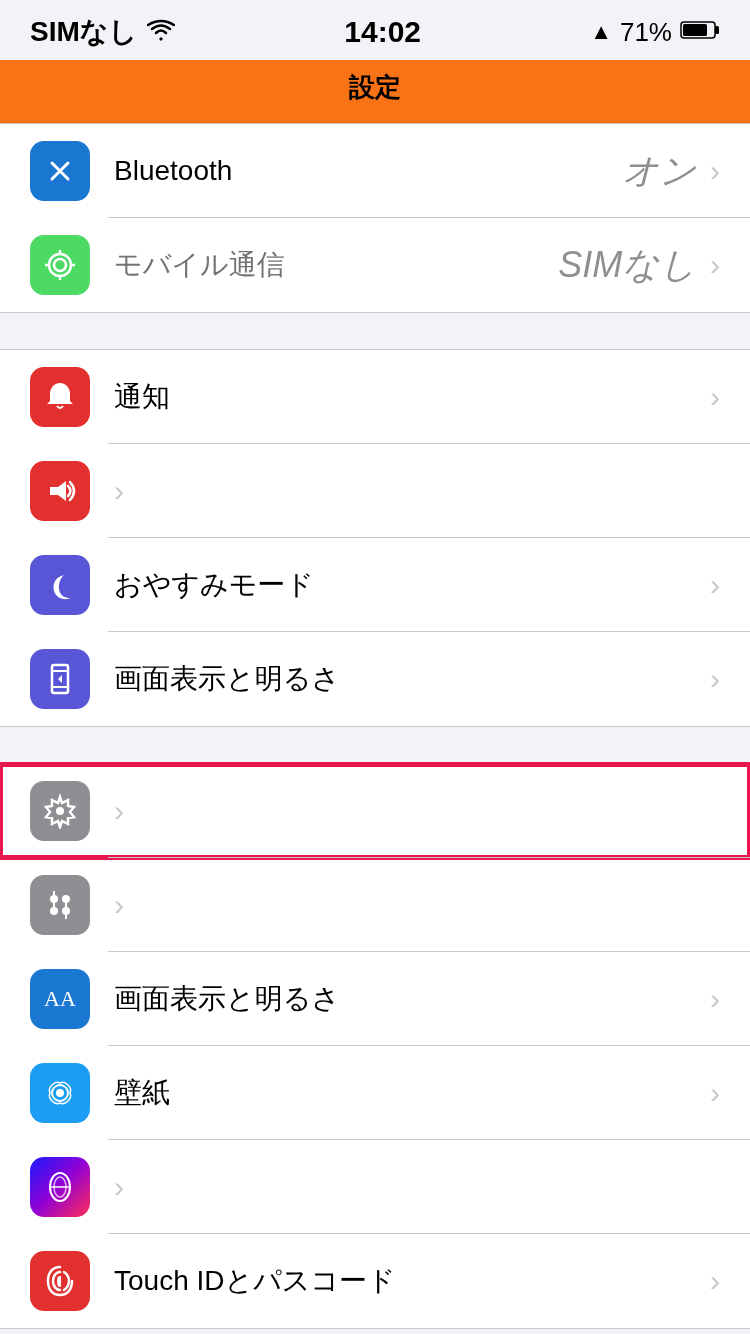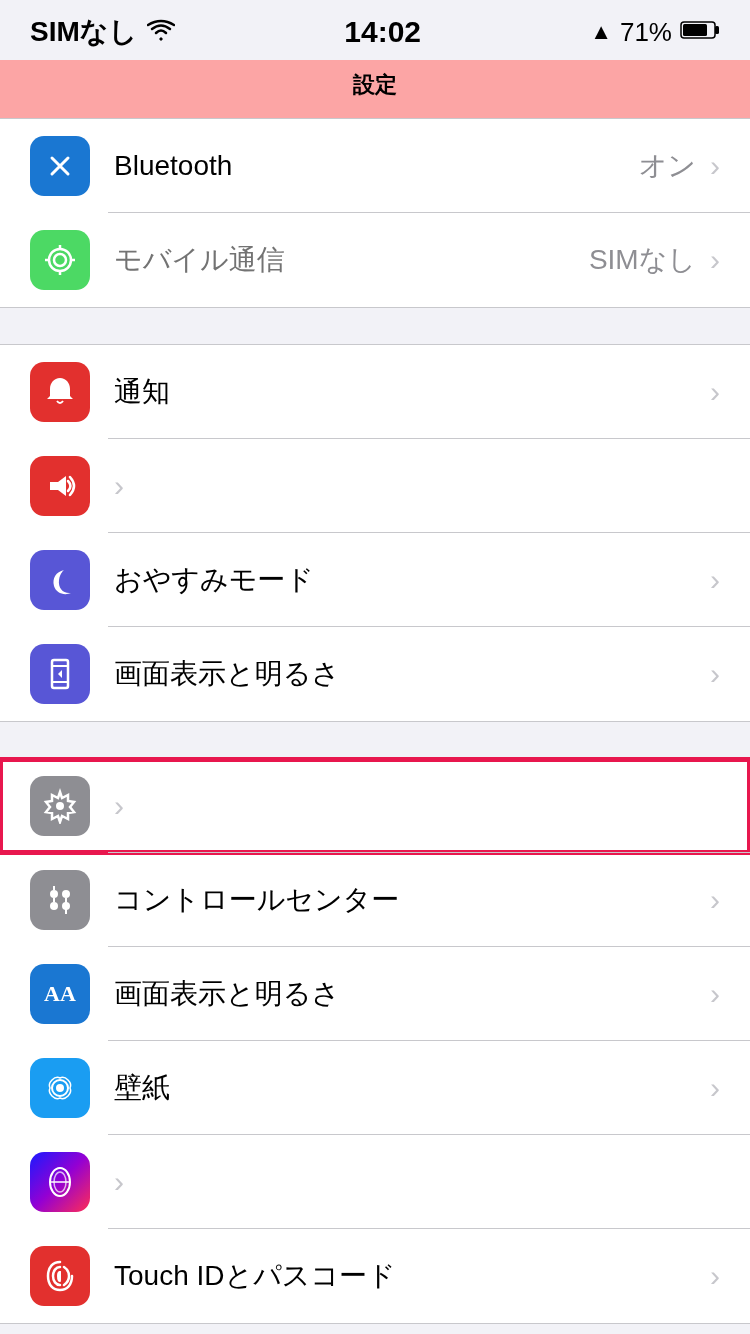--- a/index.html
+++ b/index.html
@@ -37,24 +37,24 @@
       font-size: 26px;
       font-weight: 500;
       display: flex;
       align-items: center;
       gap: 8px;
     }
 
     
     .page-title {
       text-align: center;
-      font-size: 22px;
+      font-size: 26px;
       font-weight: 700;
       padding: 10px 0 18px 0;
-      background: #fca5a5;
+      background: #f97316;
     }
 
     
     .settings-group {
       margin-bottom: 0;
     }
     .section-gap {
       height: 36px;
       background: #f2f2f7;
     }
@@ -112,23 +112,24 @@
     .item-label {
       flex: 1;
       font-size: 28px;
       font-weight: 400;
       color: #000;
     }
     .item-label.disabled {
       color: #737373;
     }
     .item-value {
-      font-size: 28px;
+      font-size: 36px;
       color: #8e8e93;
       margin-right: 14px;
+      font-style: italic;
     }
     .chevron {
       color: #c7c7cc;
       font-size: 30px;
       font-weight: 300;
     }
 
     
     .highlighted {
       outline: 5px solid #e8174e;
@@ -285,26 +286,25 @@
         <svg class="icon-svg" viewBox="0 0 36 36" fill="none">
           <circle cx="12" cy="12" r="4" fill="white"></circle>
           <circle cx="24" cy="12" r="4" fill="white"></circle>
           <circle cx="12" cy="24" r="4" fill="white"></circle>
           <circle cx="24" cy="24" r="4" fill="white"></circle>
           <line x1="12" y1="4" x2="12" y2="8" stroke="white" stroke-width="2"></line>
           <line x1="12" y1="16" x2="12" y2="20" stroke="white" stroke-width="2"></line>
           <line x1="24" y1="16" x2="24" y2="32" stroke="white" stroke-width="2"></line>
         </svg>
       </div>
-      <span class="item-label">コントロールセンター</span>
-      <span class="chevron">›</span>
-    </div>
-
-    <div class="settings-item">
-      <div class="item-icon icon-display" style="background:#1a77d2; font-size:22px; font-weight:700; color:white; font-family:serif;">
+      <span class="chevron">›</span>
+    </div>
+
+    <div class="settings-item">
+      <div class="item-icon icon-display" style="background:#1a77d2; font-size:22px; font-weight:400; color:white; font-family:serif;">
         <span>AA</span>
       </div>
       <span class="item-label">画面表示と明るさ</span>
       <span class="chevron">›</span>
     </div>
 
     <div class="settings-item">
       <div class="item-icon icon-wallpaper">
         <svg class="icon-svg" viewBox="0 0 36 36" fill="none">
           <circle cx="18" cy="18" r="8" fill="none" stroke="white" stroke-width="2"></circle>

